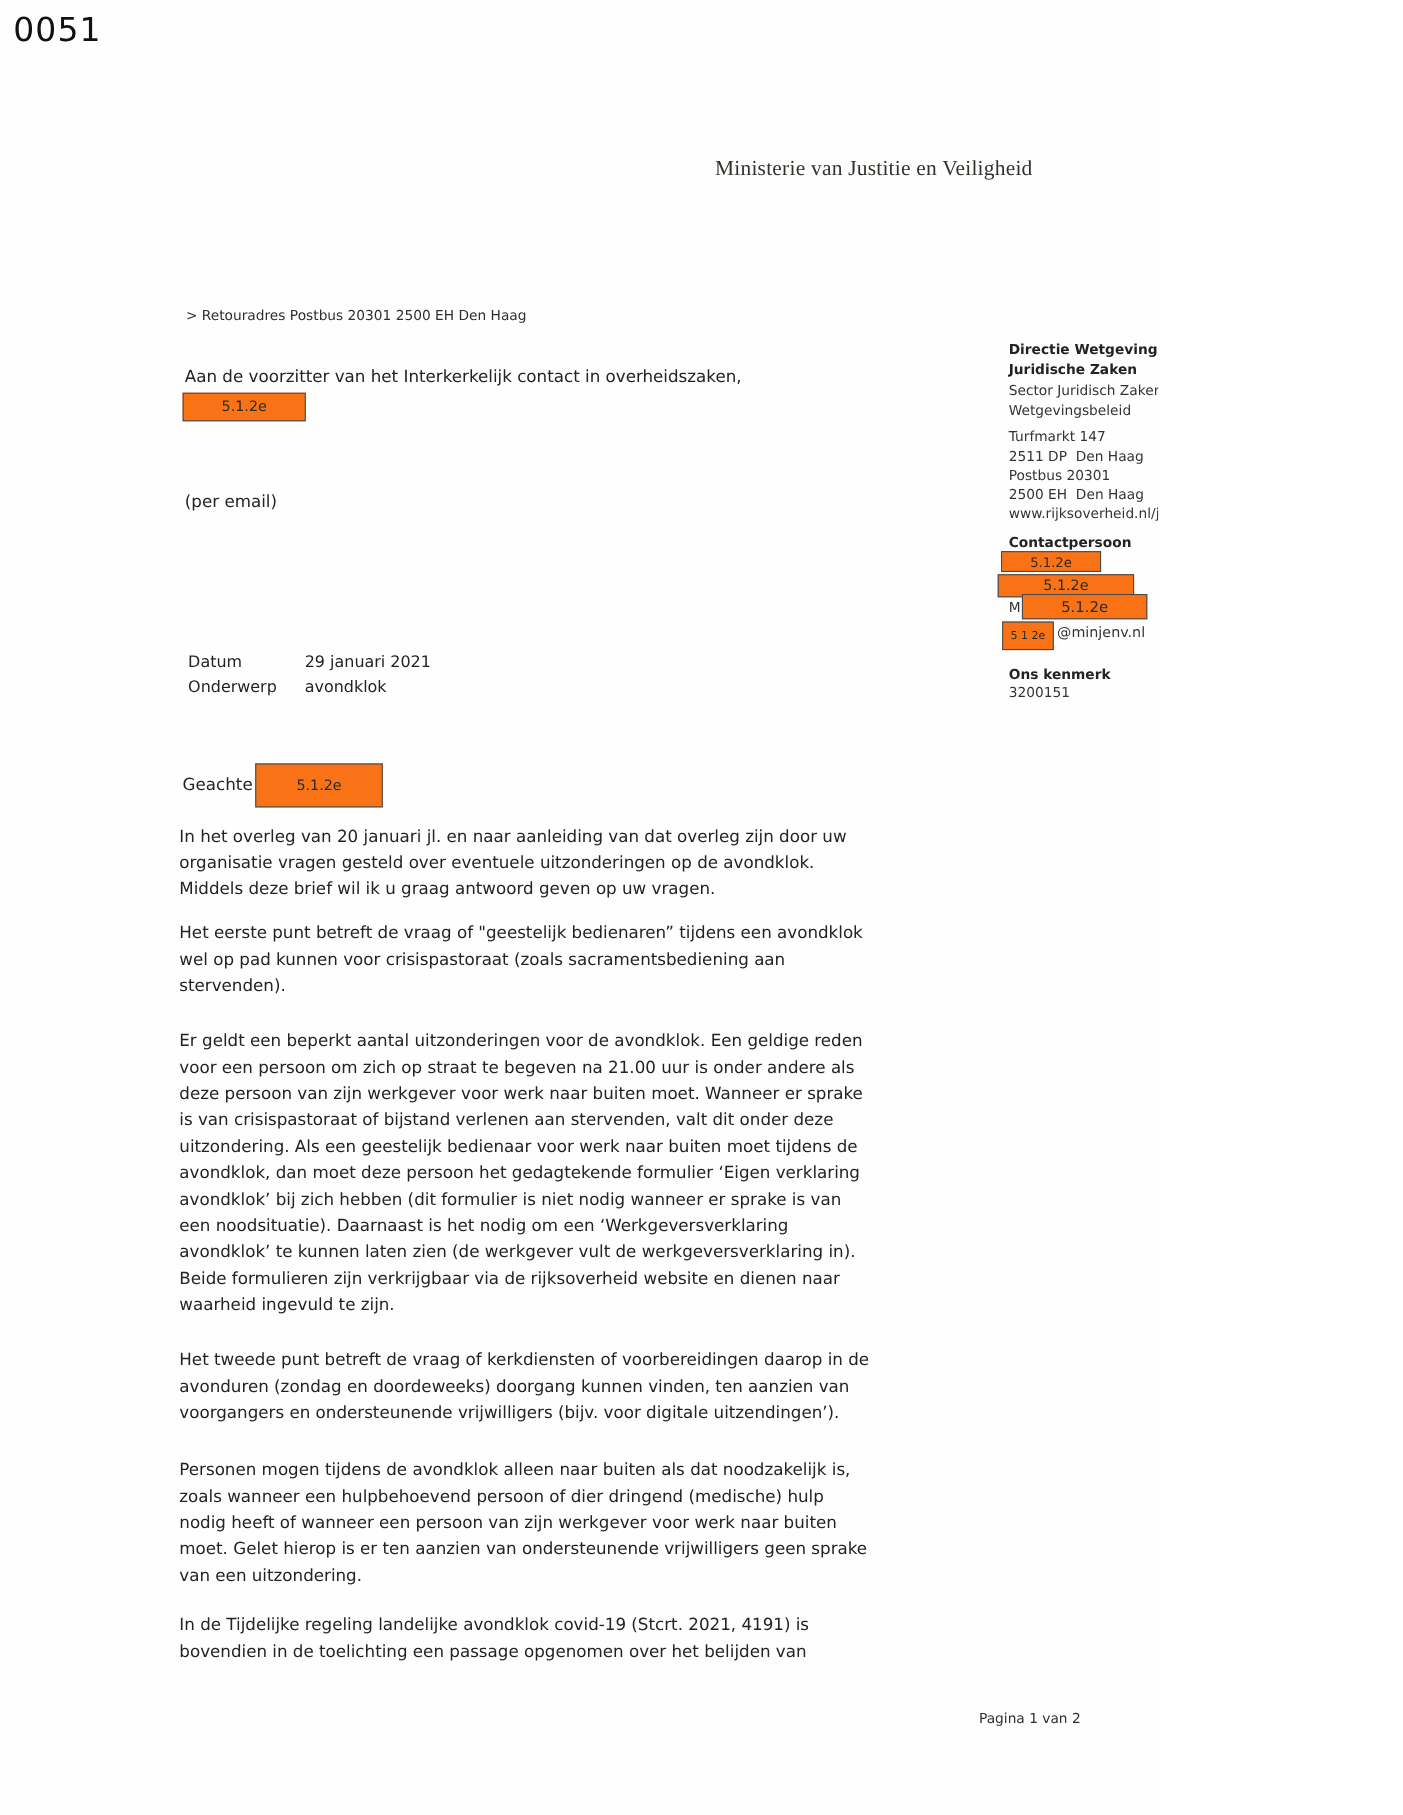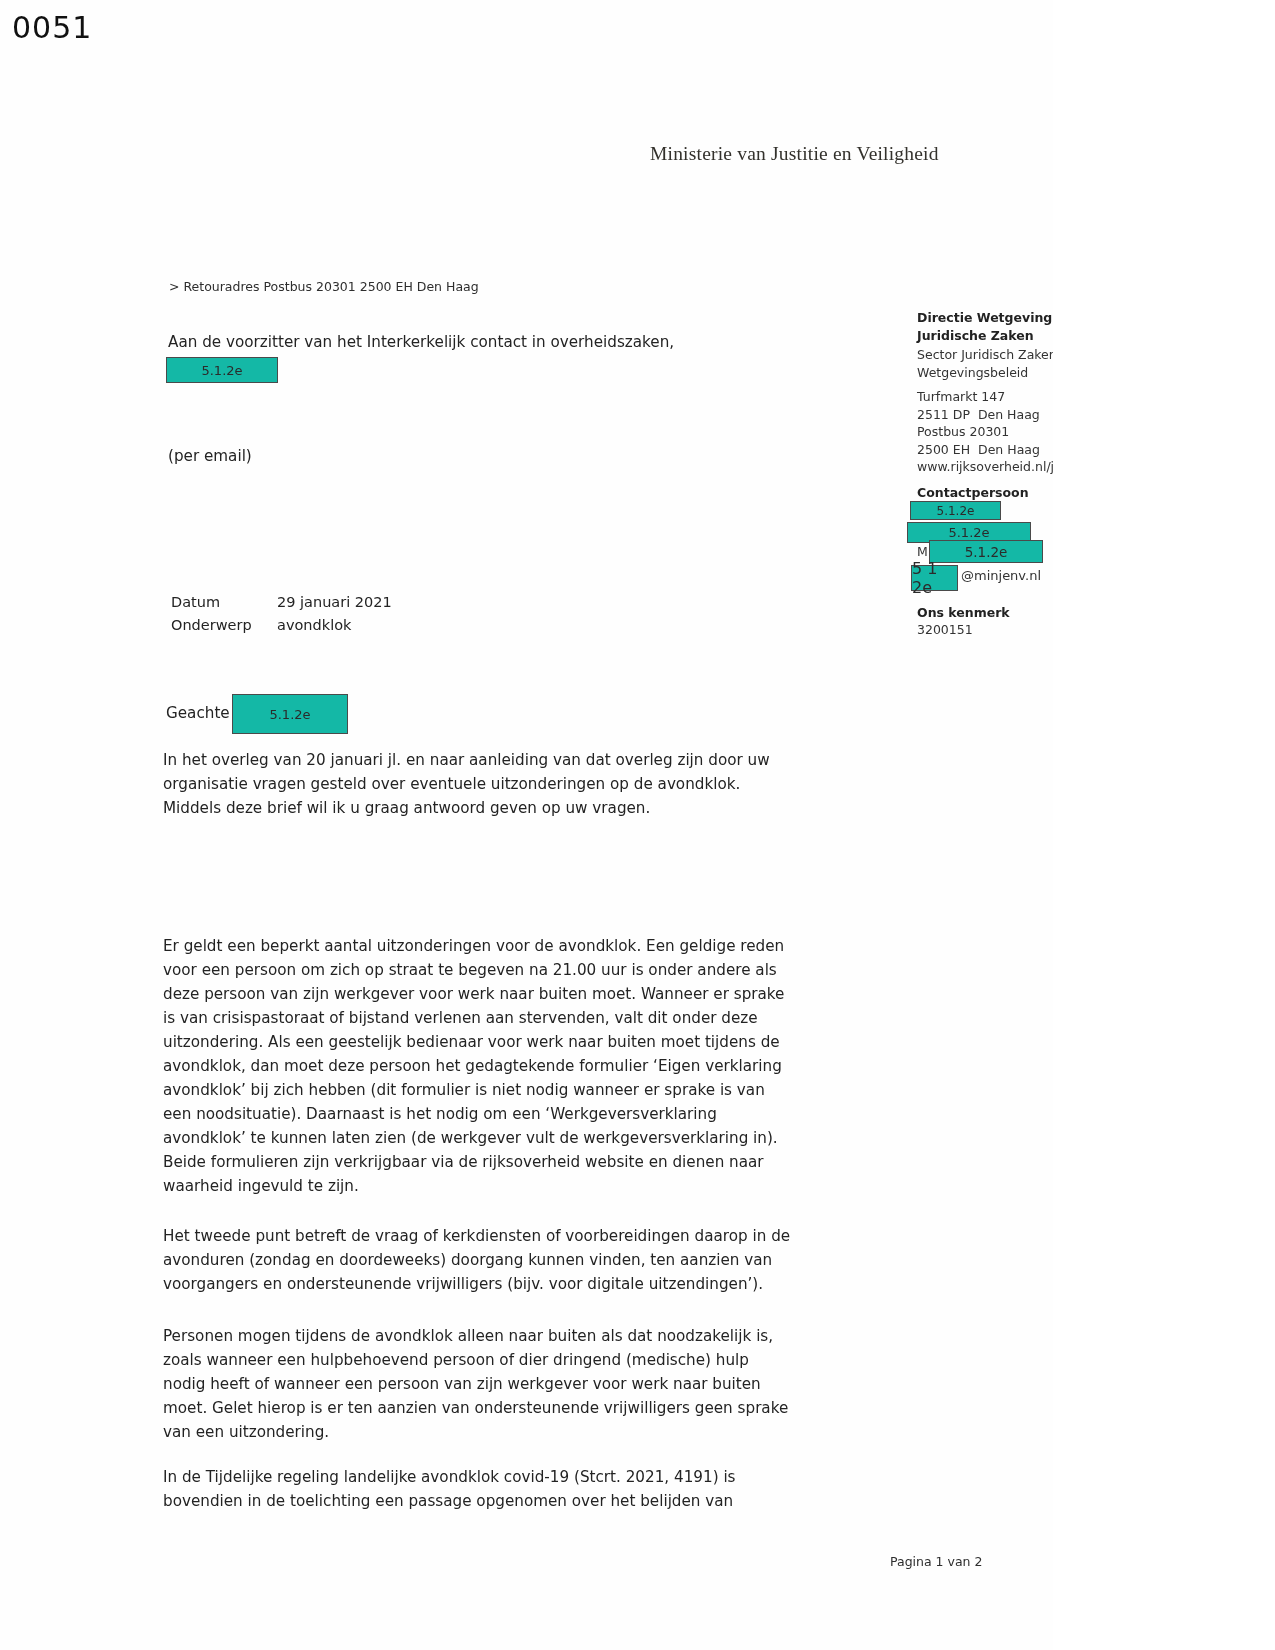--- a/index.html
+++ b/index.html
@@ -5,21 +5,21 @@
   html,body{margin:0;padding:0;background:#ffffff;}
   .page{position:relative;width:1053px;height:1650px;background:#fefefe;overflow:hidden;
         font-family:"DejaVu Sans",sans-serif;color:#222;}
   .abs{position:absolute;}
   .scan-strip{background:#f5f5f4;}
   .doc-num{font-size:30px;font-weight:400;color:#111;letter-spacing:1px;}
   .ministry{font-family:"Liberation Serif",serif;font-size:19.5px;color:#33312c;letter-spacing:.2px;}
   .retour{font-size:12.5px;color:#2e2e2e;}
   .body-text{font-size:15.2px;line-height:24px;color:#232323;white-space:pre;}
   .meta-label{font-size:14.5px;color:#232323;}
-  .redact{border:1.5px solid #4a4a4a;background:#14b8a6;display:flex;align-items:center;
+  .redact{border:1.5px solid #4a4a4a;background:#f97316;display:flex;align-items:center;
           justify-content:center;color:#2b2b2b;box-sizing:border-box;}
   .sb{font-size:12.5px;line-height:17.5px;color:#333;white-space:pre;}
   .sb-bold{font-weight:bold;color:#222;}
   .sb-italic{font-style:italic;font-size:12.5px;line-height:17px;color:#3a3a3a;white-space:pre;}
   .footer{font-size:12.5px;color:#2e2e2e;}
 </style>
 </head>
 <body>
 
 <div class="page">
@@ -41,20 +41,23 @@
   <div class="abs meta-label" style="left:277px;top:594px;">29 januari 2021</div>
   <div class="abs meta-label" style="left:171px;top:617px;">Onderwerp</div>
   <div class="abs meta-label" style="left:277px;top:617px;">avondklok</div>
 
   <div class="abs body-text" style="left:166px;top:701px;">Geachte</div>
   <div class="abs redact" style="left:232px;top:694px;width:116px;height:40px;font-size:13px;">5.1.2e</div>
 
   <div class="abs body-text" style="left:163px;top:748px;">In het overleg van 20 januari jl. en naar aanleiding van dat overleg zijn door uw
 organisatie vragen gesteld over eventuele uitzonderingen op de avondklok.
 Middels deze brief wil ik u graag antwoord geven op uw vragen.</div>
+  <div class="abs body-text" style="left:163px;top:836px;">Het eerste punt betreft de vraag of "geestelijk bedienaren” tijdens een avondklok
+wel op pad kunnen voor crisispastoraat (zoals sacramentsbediening aan
+stervenden).</div>
   <div class="abs body-text" style="left:163px;top:934px;">Er geldt een beperkt aantal uitzonderingen voor de avondklok. Een geldige reden
 voor een persoon om zich op straat te begeven na 21.00 uur is onder andere als
 deze persoon van zijn werkgever voor werk naar buiten moet. Wanneer er sprake
 is van crisispastoraat of bijstand verlenen aan stervenden, valt dit onder deze
 uitzondering. Als een geestelijk bedienaar voor werk naar buiten moet tijdens de
 avondklok, dan moet deze persoon het gedagtekende formulier ‘Eigen verklaring
 avondklok’ bij zich hebben (dit formulier is niet nodig wanneer er sprake is van
 een noodsituatie). Daarnaast is het nodig om een ‘Werkgeversverklaring
 avondklok’ te kunnen laten zien (de werkgever vult de werkgeversverklaring in).
 Beide formulieren zijn verkrijgbaar via de rijksoverheid website en dienen naar
@@ -78,21 +81,21 @@
 2511 DP  Den Haag
 Postbus 20301
 2500 EH  Den Haag
 www.rijksoverheid.nl/jenv</div>
 
   <div class="abs sb sb-bold" style="left:917px;top:484px;">Contactpersoon</div>
   <div class="abs redact" style="left:910px;top:501px;width:91px;height:19px;font-size:12px;">5.1.2e</div>
   <div class="abs redact" style="left:907px;top:522px;width:124px;height:21px;font-size:13px;">5.1.2e</div>
   <div class="abs sb" style="left:917px;top:543px;">M</div>
   <div class="abs redact" style="left:929px;top:540px;width:114px;height:23px;font-size:13.5px;">5.1.2e</div>
-  <div class="abs redact" style="left:911px;top:565px;width:47px;height:26px;font-size:16px;">5 1 2e</div>
+  <div class="abs redact" style="left:911px;top:565px;width:47px;height:26px;font-size:10px;">5 1 2e</div>
   <div class="abs sb" style="left:961px;top:567px;font-size:13px;">@minjenv.nl</div>
 
   <div class="abs sb sb-bold" style="left:917px;top:604px;">Ons kenmerk</div>
   <div class="abs sb" style="left:917px;top:621px;">3200151</div>
 
   <div class="abs footer" style="left:890px;top:1554px;">Pagina 1 van 2</div>
 
 </div>
 
 </body></html>

